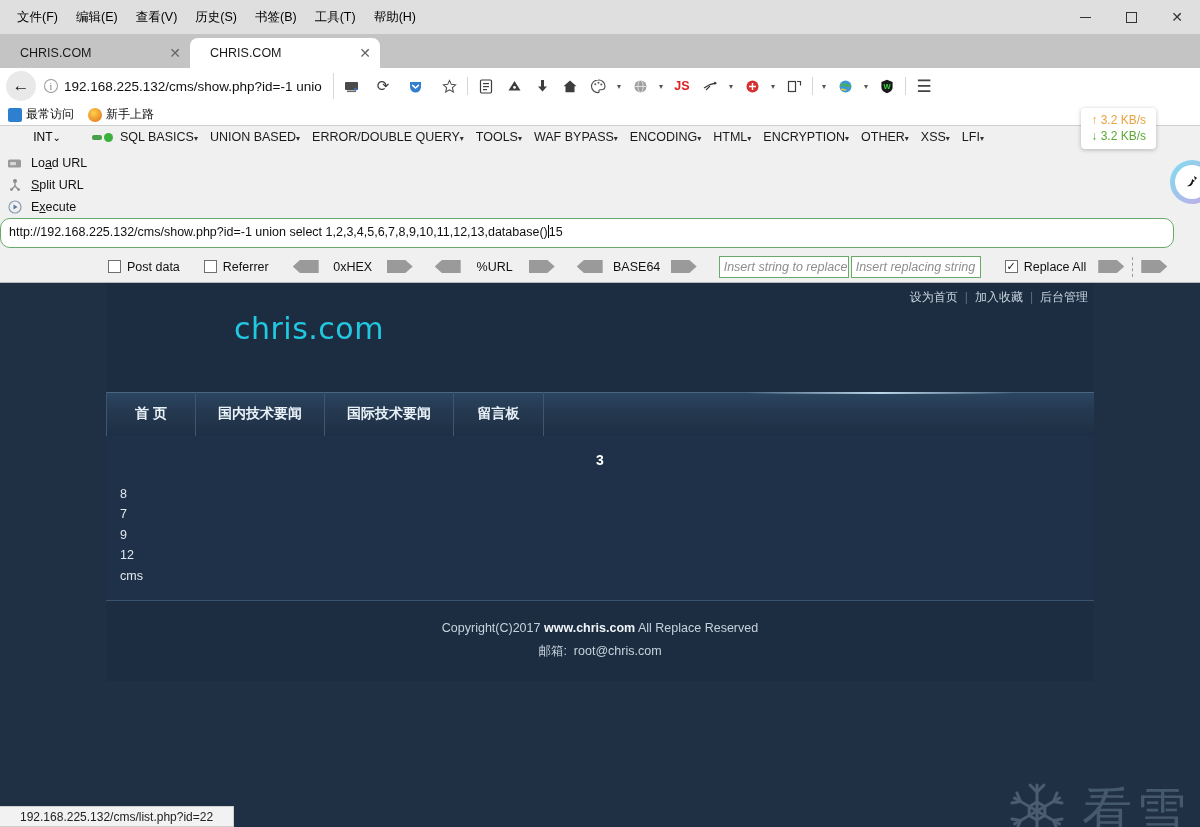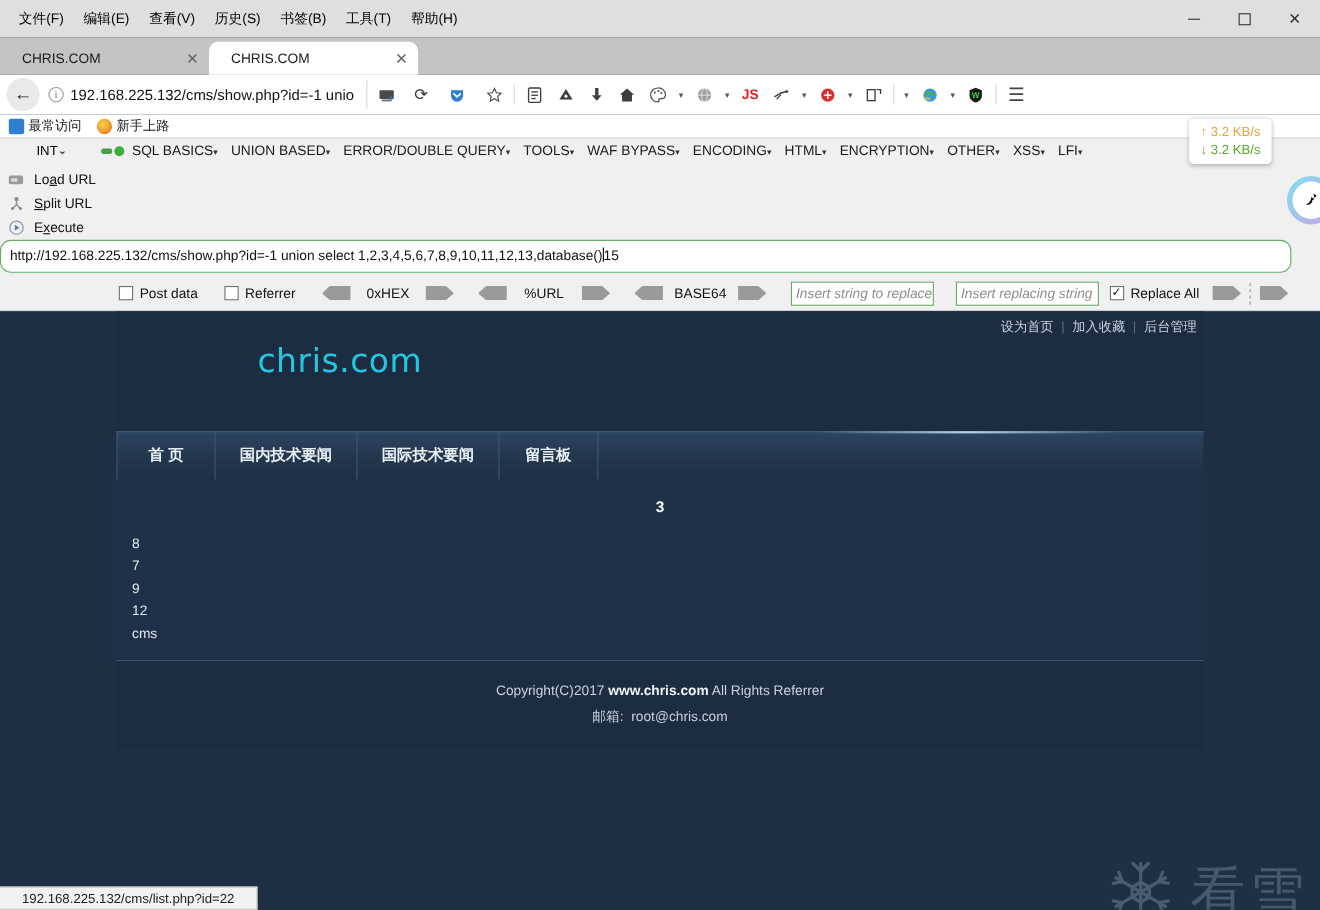--- a/index.html
+++ b/index.html
@@ -156,21 +156,21 @@
   .arrowL, .arrowR {
     width: 26px; height: 13px; background: #9a9a9a; position: relative;
   }
   .arrowR { clip-path: polygon(0 0, 72% 0, 100% 50%, 72% 100%, 0 100%); }
   .arrowL { clip-path: polygon(28% 0, 100% 0, 100% 100%, 28% 100%, 0 50%); }
   .enclabel { font-size: 12.5px; color: #111; min-width: 48px; text-align:center; }
   .repinput {
     width: 130px; height: 22px; border: 1px solid #6aa96a;
     background: #fff; font-size: 12.5px; font-style: italic;
     color: #8d8d8d; padding: 0 4px; display: flex; align-items: center;
-    overflow: hidden; white-space: nowrap; margin-right: 20px;
+    overflow: hidden; white-space: nowrap; margin-right: 2px;
   }
   .vdiv { width: 1px; height: 20px; border-left: 1px dashed #999; margin: 0 8px; }
 
   .netspeed {
     position: absolute; right: 44px; top: -18px;
     background: #fff; border-radius: 4px;
     box-shadow: 0 1px 4px rgba(0,0,0,.25);
     padding: 4px 10px 5px 10px; z-index: 30;
   }
   .netspeed div { font-size: 12px; line-height: 1.35; }
@@ -517,21 +517,21 @@
       <span class="enclabel">%URL</span>
       <span class="arrowR"></span>
     </div>
     <div class="encgrp">
       <span class="arrowL"></span>
       <span class="enclabel">BASE64</span>
       <span class="arrowR"></span>
     </div>
 
     <div class="repinput">Insert string to replace</div>
-    <div class="repinput" style="margin-right:10px;">Insert replacing string</div>
+    <div class="repinput" style="margin-right:24px;">Insert replacing string</div>
 
     <div class="cbwrap" style="margin-right:12px;">
       <span class="cbox">✓</span>
       <span class="cblabel">Replace All</span>
     </div>
     <span class="arrowR"></span>
     <span class="vdiv"></span>
     <span class="arrowR"></span>
   </div>
 </div>
@@ -560,21 +560,21 @@
     <div class="content">
       <div class="bigval">3</div>
       <div class="rowval">8</div>
       <div class="rowval">7</div>
       <div class="rowval">9</div>
       <div class="rowval">12</div>
       <div class="rowval">cms</div>
     </div>
 
     <div class="footer">
-      <div class="fline"><span>Copyright(C)2017 </span><b>www.chris.com</b><span> All Rights Referrer</span></div>
+      <div class="fline"><span>Copyright(C)2017 </span><b>www.chris.com</b><span> All Replace Reserved</span></div>
       <div class="fline"><span>邮箱:</span>&nbsp; <span>root@chris.com</span></div>
     </div>
   </div>
 
   <div class="watermark">
     <svg width="62" height="62" viewBox="0 0 62 62">
       <g stroke="#b9cde0" stroke-width="3" stroke-linecap="round" fill="none">
         <line x1="31" y1="5" x2="31" y2="57"></line>
         <line x1="8.5" y1="18" x2="53.5" y2="44"></line>
         <line x1="8.5" y1="44" x2="53.5" y2="18"></line>

